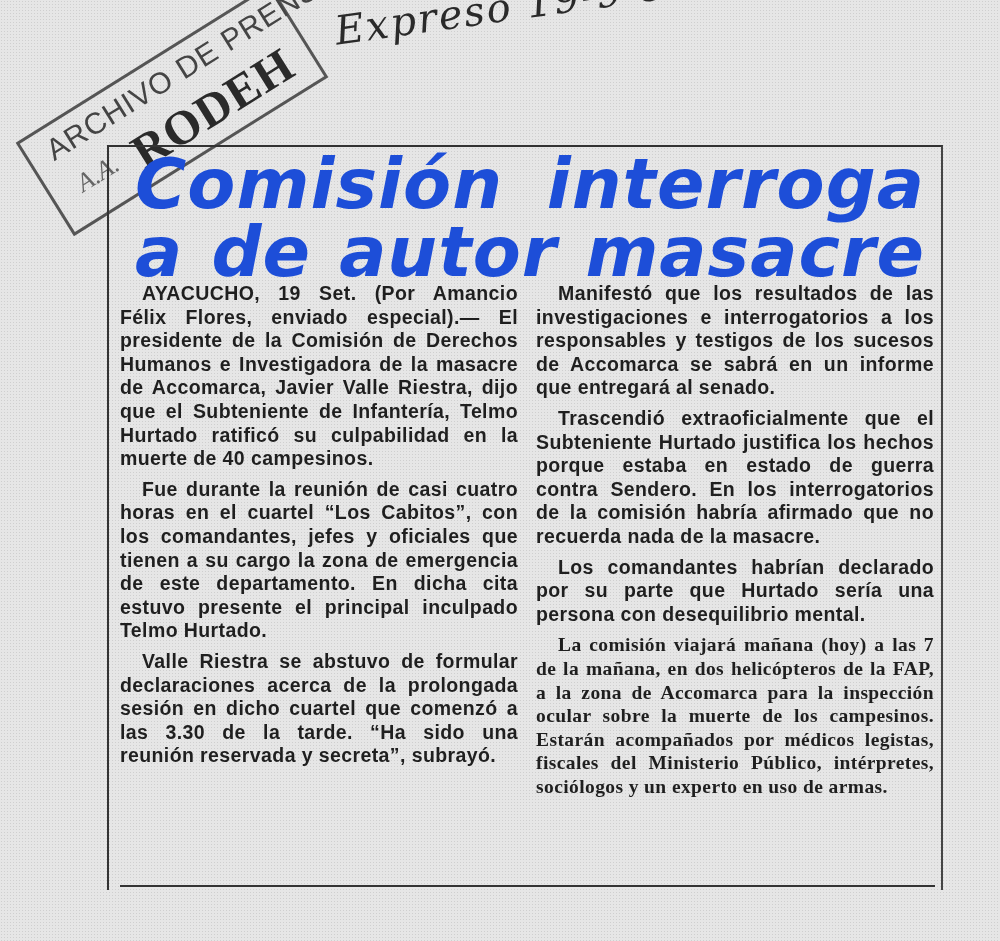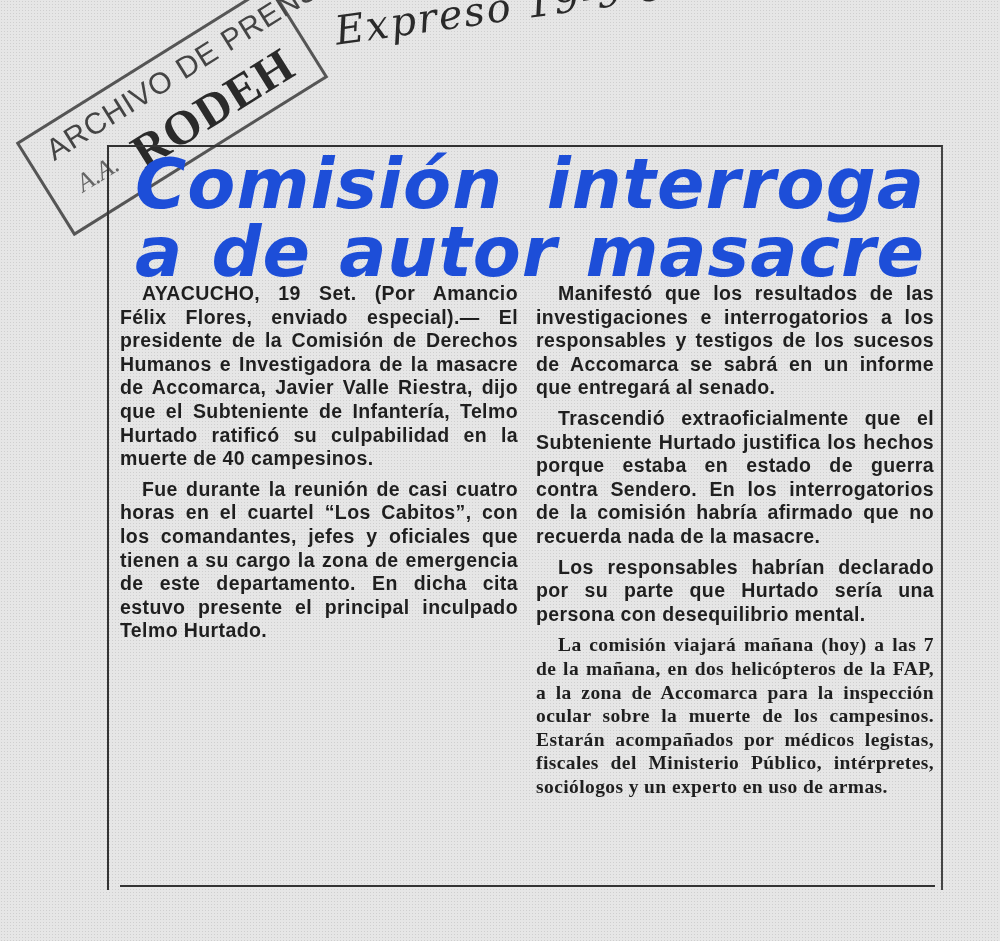--- a/index.html
+++ b/index.html
@@ -103,20 +103,21 @@
     <span>de</span>
     <span>autor</span>
     <span>masacre</span>
   </div>
 </div>
 
 <div class="columns">
   <div class="col">
     <p>AYACUCHO, 19 Set. (Por Amancio Félix Flores, enviado especial).— El presidente de la Comisión de Derechos Humanos e Investigadora de la masacre de Accomarca, Javier Valle Riestra, dijo que el Subteniente de Infantería, Telmo Hurtado ratificó su culpabilidad en la muerte de 40 campesinos.</p>
     <p>Fue durante la reunión de casi cuatro horas en el cuartel “Los Cabitos”, con los comandantes, jefes y oficiales que tienen a su cargo la zona de emergencia de este departamento. En dicha cita estuvo presente el principal inculpado Telmo Hurtado.</p>
+    <p>Valle Riestra se abstuvo de formular declaraciones acerca de la prolongada sesión en dicho cuartel que comenzó a las 3.30 de la tarde. “Ha sido una reunión reservada y secreta”, subrayó.</p>
   </div>
   <div class="col">
     <p>Manifestó que los resultados de las investigaciones e interrogatorios a los responsables y testigos de los sucesos de Accomarca se sabrá en un informe que entregará al senado.</p>
     <p>Trascendió extraoficialmente que el Subteniente Hurtado justifica los hechos porque estaba en estado de guerra contra Sendero. En los interrogatorios de la comisión habría afirmado que no recuerda nada de la masacre.</p>
-    <p>Los responsables habrían declarado por su parte que Hurtado sería una persona con desequilibrio mental.</p>
+    <p>Los comandantes habrían declarado por su parte que Hurtado sería una persona con desequilibrio mental.</p>
     <p class="last">La comisión viajará mañana (hoy) a las 7 de la mañana, en dos helicópteros de la FAP, a la zona de Accomarca para la inspección ocular sobre la muerte de los campesinos. Estarán acompañados por médicos legistas, fiscales del Ministerio Público, intérpretes, sociólogos y un experto en uso de armas.</p>
   </div>
 </div>
 
 </body></html>

